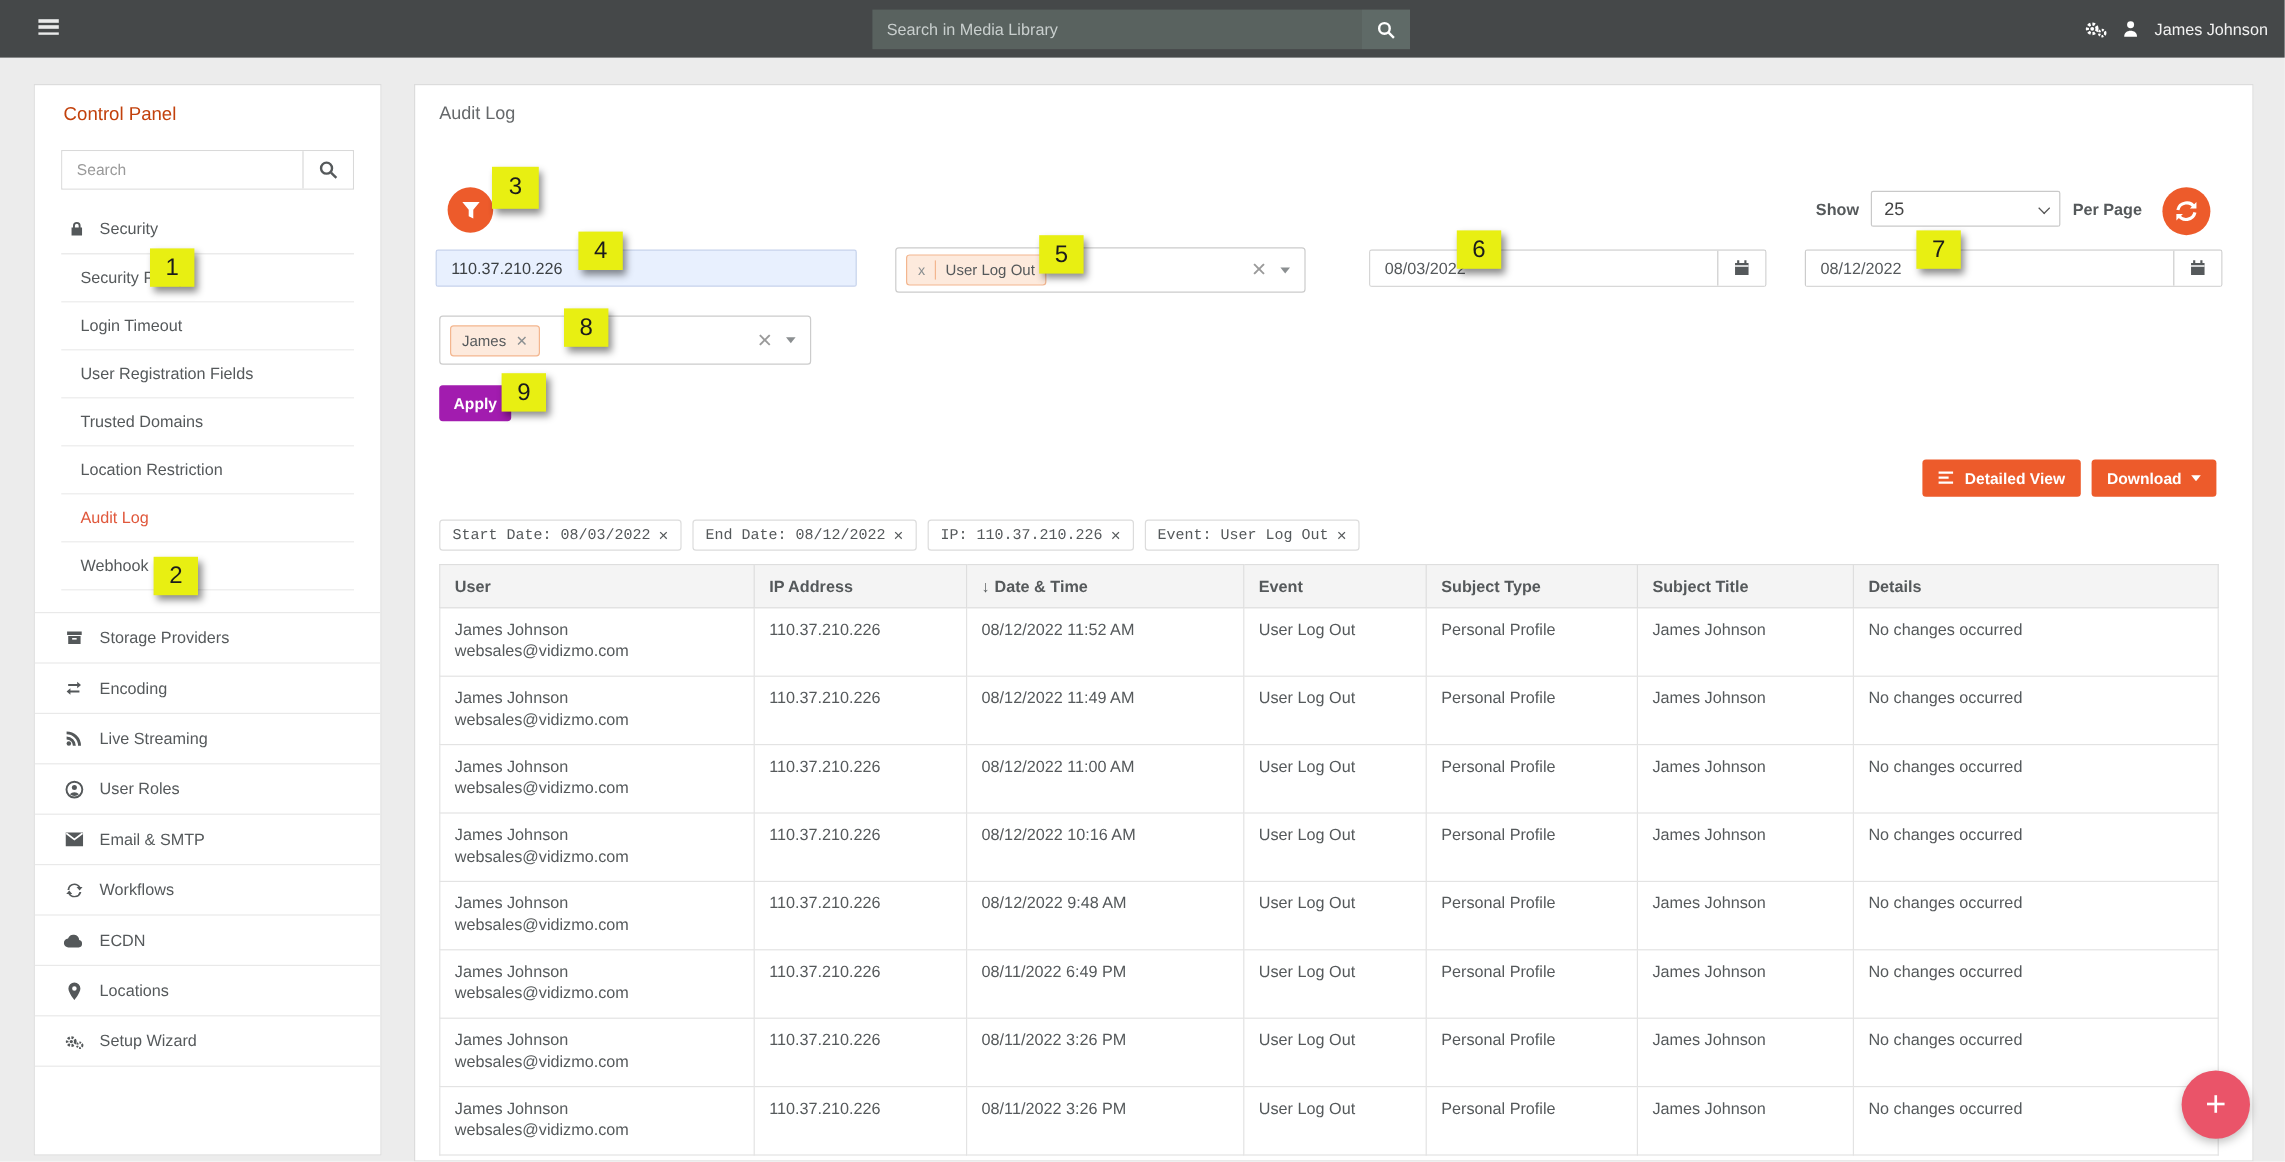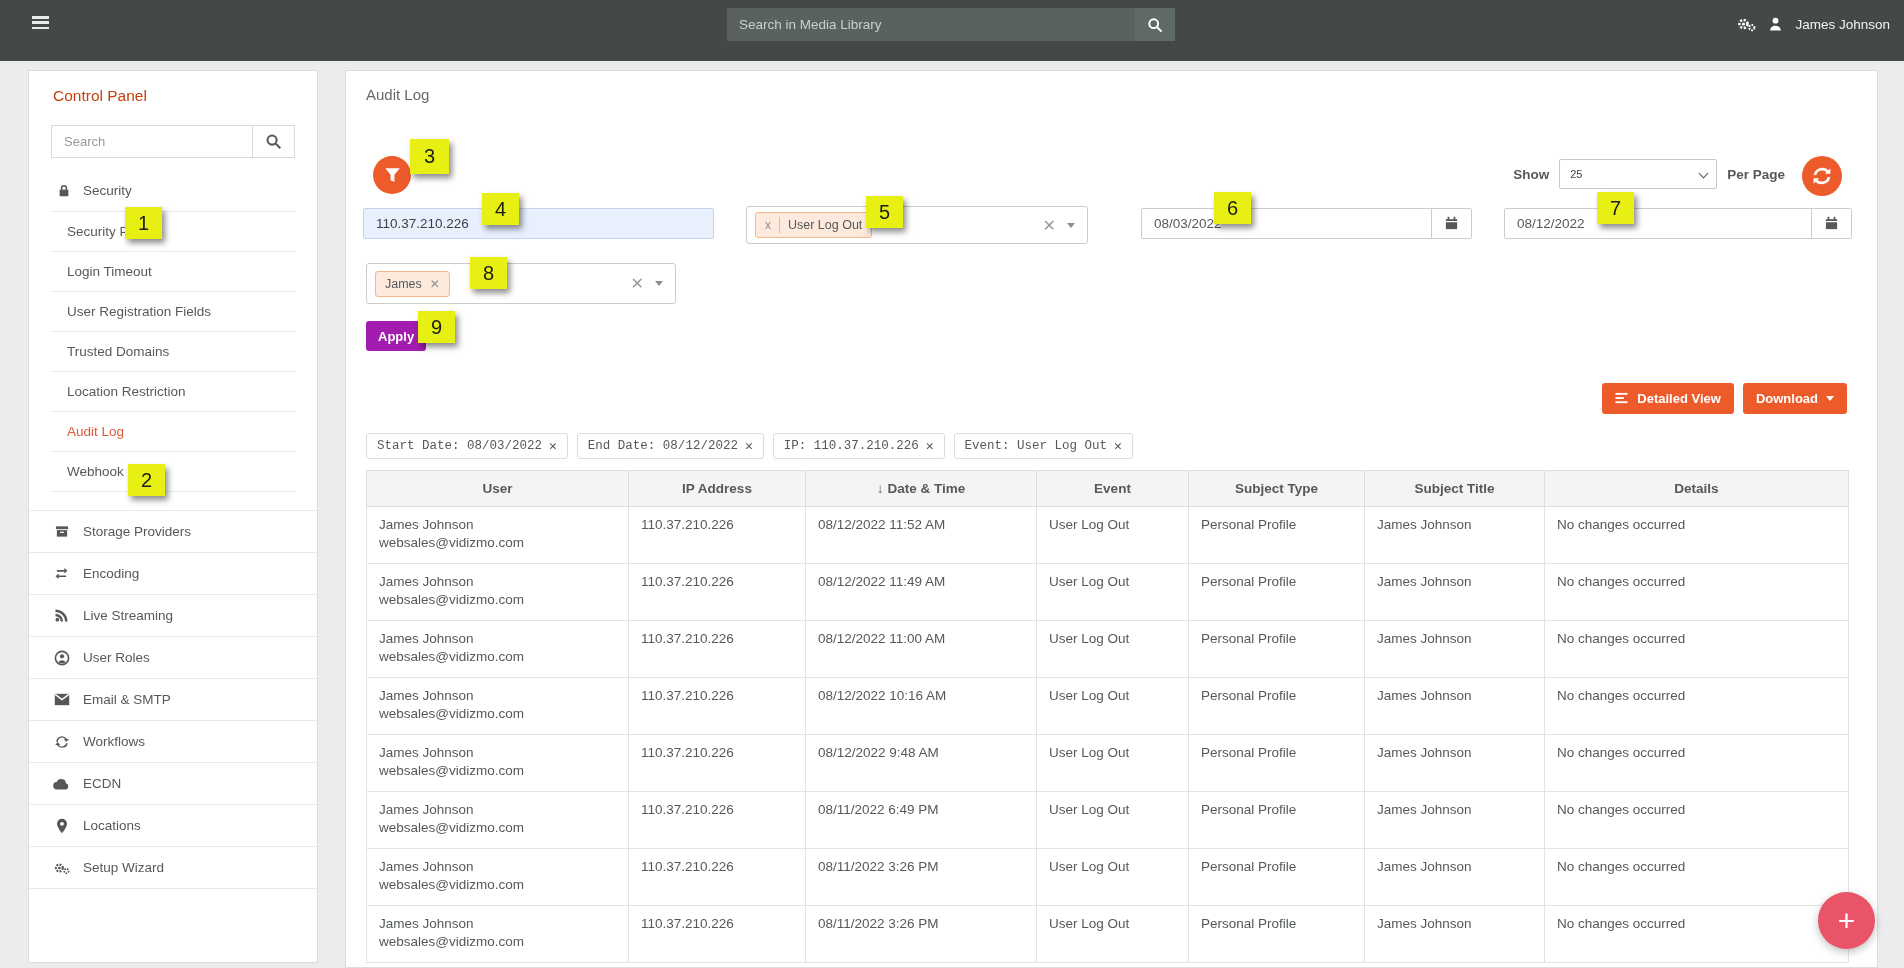--- a/index.html
+++ b/index.html
@@ -6,21 +6,21 @@
   html,body { width:1904px; height:968px; }
   body {
     font-family: "Liberation Sans", sans-serif;
     background: #ececec;
     position: relative;
     overflow: hidden;
     color: #55595b;
   }
   
   .topbar {
-    position: absolute; left:0; top:0; width:1904px; height:61px;
+    position: absolute; left:0; top:0; width:1904px; height:48px;
     background:#454849; display:flex; align-items:center;
   }
   .hamburger { position:absolute; left:32px; top:16px; width:17px; height:15px; cursor:pointer; }
   .hamburger span { display:block; width:17px; height:2.6px; background:#e9eaea; margin-bottom:2.8px; }
   .topbar-search { position:absolute; left:727px; top:8px; width:448px; height:33px; display:flex; }
   .topbar-search input {
     flex:1; background:#59625f; border:none; outline:none; color:#e2e6e5;
     font-size:13.5px; padding:0 12px; font-family:inherit;
   }
   .topbar-search input::placeholder { color:#c9cfce; }
@@ -50,21 +50,21 @@
                        font-size:13.5px; color:#55595b; border-top:1px solid #e9e9e9; cursor:pointer; }
   .side-icon-list { border-bottom:1px solid #e9e9e9; }
   .sicon { width:17px; display:flex; justify-content:center; color:#54585a; }
   
   .main-title { position:absolute; left:20px; top:15px; font-size:15px; color:#66696b; }
   .filter-circle { position:absolute; left:27px; top:85px; width:38px; height:38px; border-radius:50%;
                    background:#ed5b2b; display:flex; align-items:center; justify-content:center; cursor:pointer; border:none; }
   .showrow { position:absolute; right:92px; top:88px; display:flex; align-items:center; gap:10px; }
   .showrow .lbl { font-size:13.5px; font-weight:bold; color:#55595b; }
   .fake-select { width:158px; height:30px; border:1px solid #c9c9c9; border-radius:2px; display:flex;
-                 align-items:center; padding:0 10px; font-size:11px; color:#444; cursor:pointer; background:#fff; position:relative; }
+                 align-items:center; padding:0 10px; font-size:15px; color:#444; cursor:pointer; background:#fff; position:relative; }
   .fake-select .chev { position:absolute; right:9px; top:10px; width:7px; height:7px; border-left:1.8px solid #555;
                        border-bottom:1.8px solid #555; transform:rotate(-45deg); }
   .refresh-circle { position:absolute; right:35px; top:85px; width:40px; height:40px; border-radius:50%;
                     background:#ed5b2b; display:flex; align-items:center; justify-content:center; cursor:pointer; border:none; }
   .ip-input { position:absolute; left:17px; top:137px; width:351px; height:31px; background:#e8f0fe;
               border:1px solid #c6d2ec; border-radius:2px; font-size:13.5px; color:#3c4043; padding:0 12px;
               outline:none; font-family:inherit; }
   .mselect { position:absolute; background:#fff; border:1px solid #cccccc; border-radius:3px;
              display:flex; align-items:center; padding:0 8px; }
   .mselect.event { left:400px; top:135px; width:342px; height:38px; }
@@ -90,21 +90,21 @@
                     font-weight:bold; padding:0 13px; display:flex; align-items:center; gap:8px; cursor:pointer; font-family:inherit; }
   .dl-caret { width:0; height:0; border-left:4.5px solid transparent; border-right:4.5px solid transparent;
               border-top:5px solid #fff; }
   .chips { position:absolute; left:20px; top:362px; display:flex; gap:9px;font-family:Liberation Mono, monospace; }
   .chip { height:26px; border:1px solid #dcdcdc; border-radius:3px; background:#fff; display:flex;
           align-items:center; gap:7px; padding:0 10px; font-size:12.5px; color:#55595b; }
   .chip .cx { font-weight:bold; color:#55595b; cursor:pointer; font-size:13px; }
   
   .audit-table { position:absolute; left:20px; top:399px; width:1483px; border-collapse:collapse; table-layout:fixed; }
   .audit-table th { height:36px; background:#f4f4f4; font-size:13.5px; font-weight:bold; color:#55595b;
-                    text-align:center; padding:0 12px; border:1px solid #dedede; }
+                    text-align:left; padding:0 12px; border:1px solid #dedede; }
   .audit-table td { height:57px; vertical-align:top; padding:10px 12px; font-size:13.5px; color:#55595b;
                     border:1px solid #e3e3e3; background:#fff; }
   .cell-email { margin-top:3px; }
   .sort-arrow { font-weight:bold; margin-right:4px; }
   
   .fab { position:absolute; left:1818px; top:892px; width:57px; height:57px; border-radius:50%; background:#ea5469;
          border:none; color:#fff; font-size:30px; line-height:1; display:flex; align-items:center; justify-content:center;
          cursor:pointer; box-shadow:0 3px 8px rgba(0,0,0,.25); font-family:inherit; }
   
   .badge { position:absolute; width:37px; height:32px; background:#e8ef12; color:#1c1c1c; font-size:20px;

